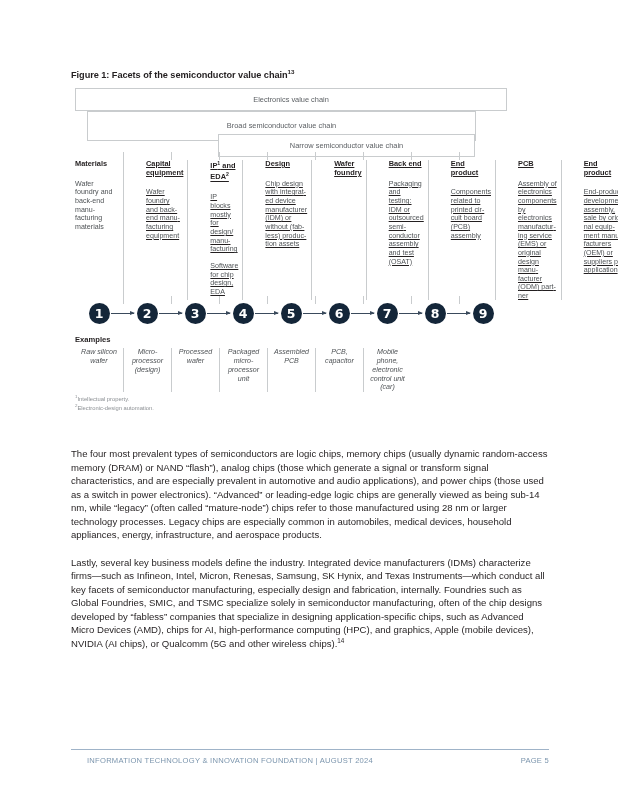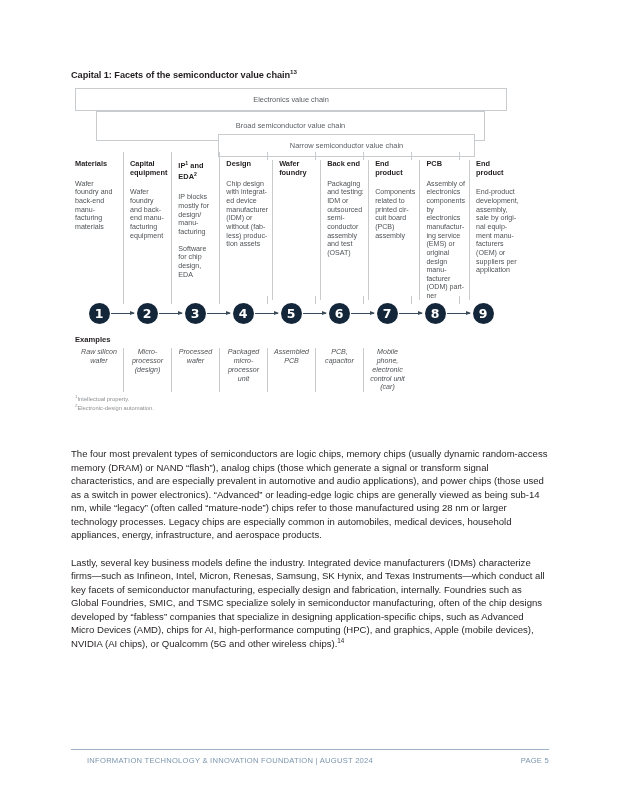--- a/index.html
+++ b/index.html
@@ -39,36 +39,36 @@
     background: #fff;
     font-size: 7.4px;
     color: #5a5e62;
     text-align: center;
     line-height: 1;
     display: flex;
     align-items: center;
     justify-content: center;
   }
   .band.b1 { left: 75px;  top: 88px;  width: 432px; height: 23px; }
-  .band.b2 { left: 96px;  top: 111px; width: 389px; height: 30px; }
+  .band.b2 { left: 87px;  top: 111px; width: 389px; height: 30px; }
   .band.b3 { left: 218px; top: 134px; width: 257px; height: 23px; }
 
   
   .cols {
     position: absolute;
     left: 75px; top: 160px;
     width: 432px; height: 140px;
     display: flex;
   }
   .col {
     flex: 0 0 48px;
     position: relative;
     padding-right: 4px;
   }
-  .col + .col { border-left: 0.8px solid #c9ccce; padding-left: 6px; }
+  .col + .col { border-left: 0.8px solid #c9ccce; padding-left: 22px; text-decoration: underline; }
   .col:first-child { padding-left: 0px; }
   .col-head {
     font-size: 7.4px;
     font-weight: bold;
     line-height: 1.18;
     color: #231f20;
     margin-bottom: 11px;
   }
   .col-head sup { font-size: 5.2px; vertical-align: super; }
   .col-body {
@@ -186,21 +186,21 @@
     color: #7b95ad;
     padding-left: 16px;
   }
 </style>
 </head>
 <body>
 
 <div class="page">
 
   <div class="fig-title">
-    <span>Capital 1: Facets of the semiconductor value chain</span><sup>13</sup>
+    <span>Figure 1: Facets of the semiconductor value chain</span><sup>13</sup>
   </div>
 
   <div class="band b1">
     <span>Electronics value chain</span>
   </div>
   <div class="band b2">
     <span>Broad semiconductor value chain</span>
   </div>
   <div class="band b3">
     <span>Narrow semiconductor value chain</span>

